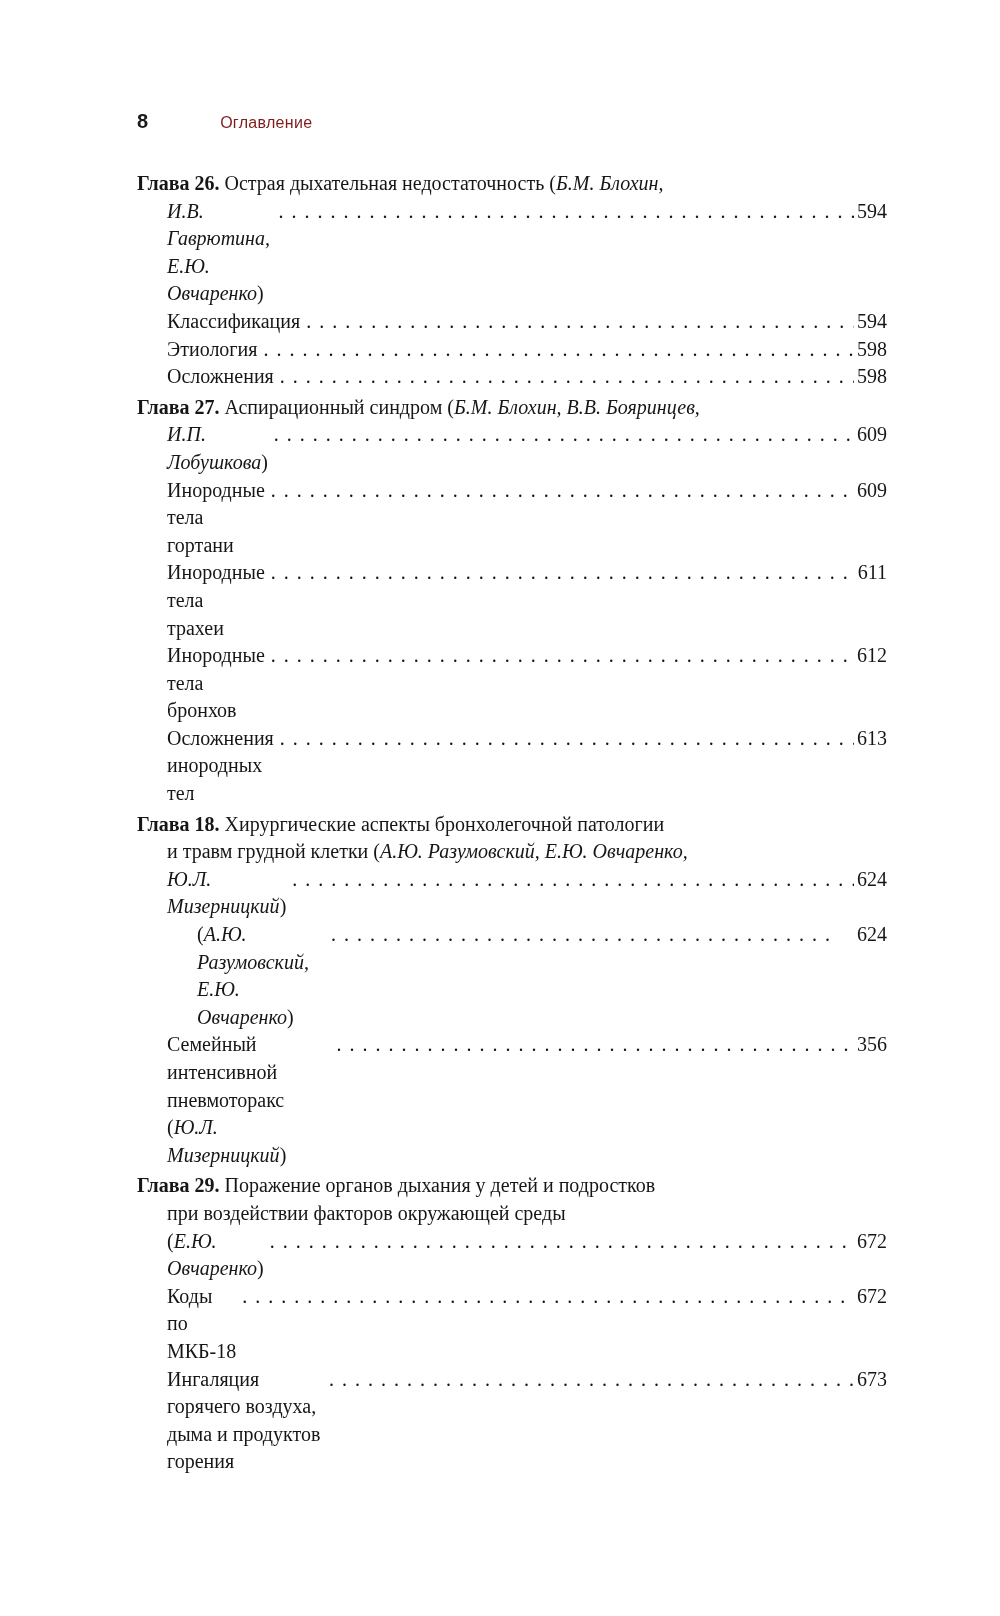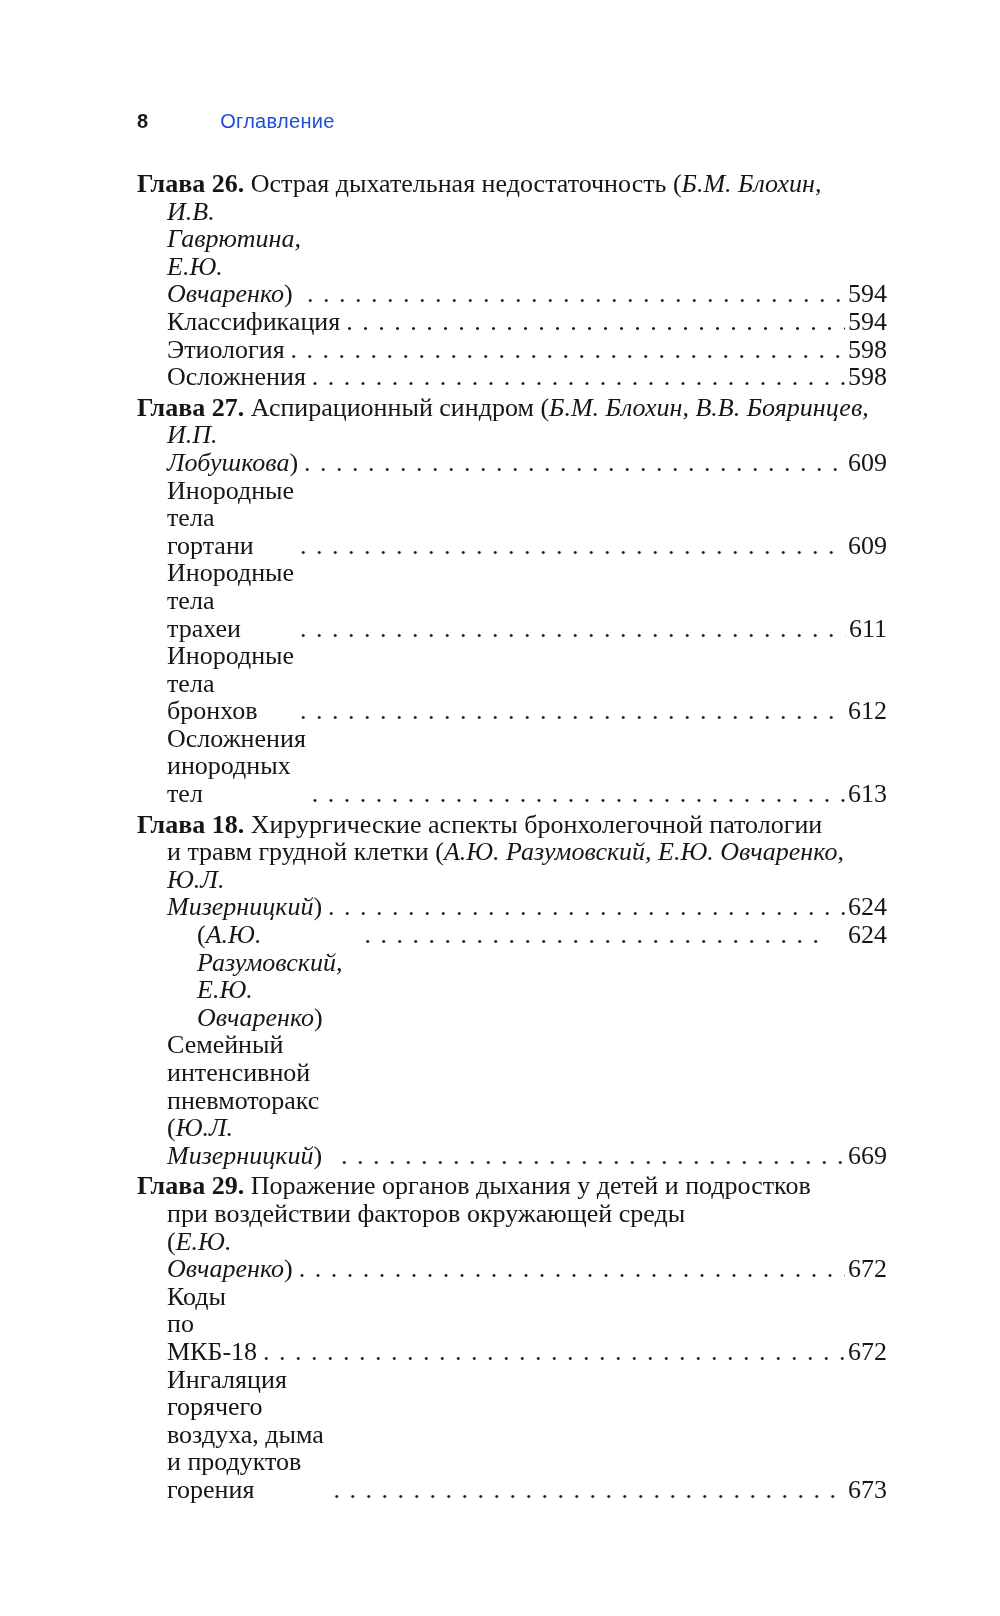--- a/index.html
+++ b/index.html
@@ -21,36 +21,36 @@
     align-items: baseline;
     font-family: "Liberation Sans", "DejaVu Sans", sans-serif;
   }
   .folio {
     font-size: 20px;
     font-weight: bold;
     color: #1b1b1b;
   }
   .head-title {
     margin-left: 72px;
-    font-size: 20px;
-    color: #1d4ed8;
+    font-size: 16px;
+    color: #7f1d1d;
     letter-spacing: 0.3px;
   }
   .toc {
     position: absolute;
     top: 167px; left: 137px;
     width: 750px;
   }
   .toc-line {
     display: flex;
     align-items: baseline;
-    font-size: 26px;
+    font-size: 20px;
     line-height: 27.6px;
   }
-  .indent-1 { padding-left: 30px; align-items: flex-end; }
+  .indent-1 { padding-left: 30px; }
   .indent-2 { padding-left: 60px; gap: 16px; }
   .chapter-start { margin-top: 3px; }
   .toc-text { flex: 0 1 auto; }
   .seg-b { font-weight: bold; }
   .seg-i { font-style: italic; }
   .dots {
     flex: 1 1 auto;
     overflow: hidden;
     white-space: nowrap;
     margin: 0 3px 0 6px;
@@ -139,21 +139,21 @@
         <span class="pagenum">624</span>
       </div>
       <div class="toc-line indent-2">
         <span class="toc-text"><span class="seg-n">(</span><span class="seg-i">А.Ю. Разумовский, Е.Ю. Овчаренко</span><span class="seg-n">)</span></span>
         <span class="dots"></span>
         <span class="pagenum">624</span>
       </div>
       <div class="toc-line indent-1">
         <span class="toc-text"><span class="seg-n">Семейный интенсивной пневмоторакс (</span><span class="seg-i">Ю.Л. Мизерницкий</span><span class="seg-n">)</span></span>
         <span class="dots"></span>
-        <span class="pagenum">669</span>
+        <span class="pagenum">356</span>
       </div>
       <div class="toc-line indent-0 chapter-start">
         <span class="toc-text"><span class="seg-b">Глава 29.</span><span class="seg-n"> Поражение органов дыхания у детей и подростков</span></span>
       </div>
       <div class="toc-line indent-1">
         <span class="toc-text"><span class="seg-n">при воздействии факторов окружающей среды</span></span>
       </div>
       <div class="toc-line indent-1">
         <span class="toc-text"><span class="seg-n">(</span><span class="seg-i">Е.Ю. Овчаренко</span><span class="seg-n">)</span></span>
         <span class="dots"></span>

